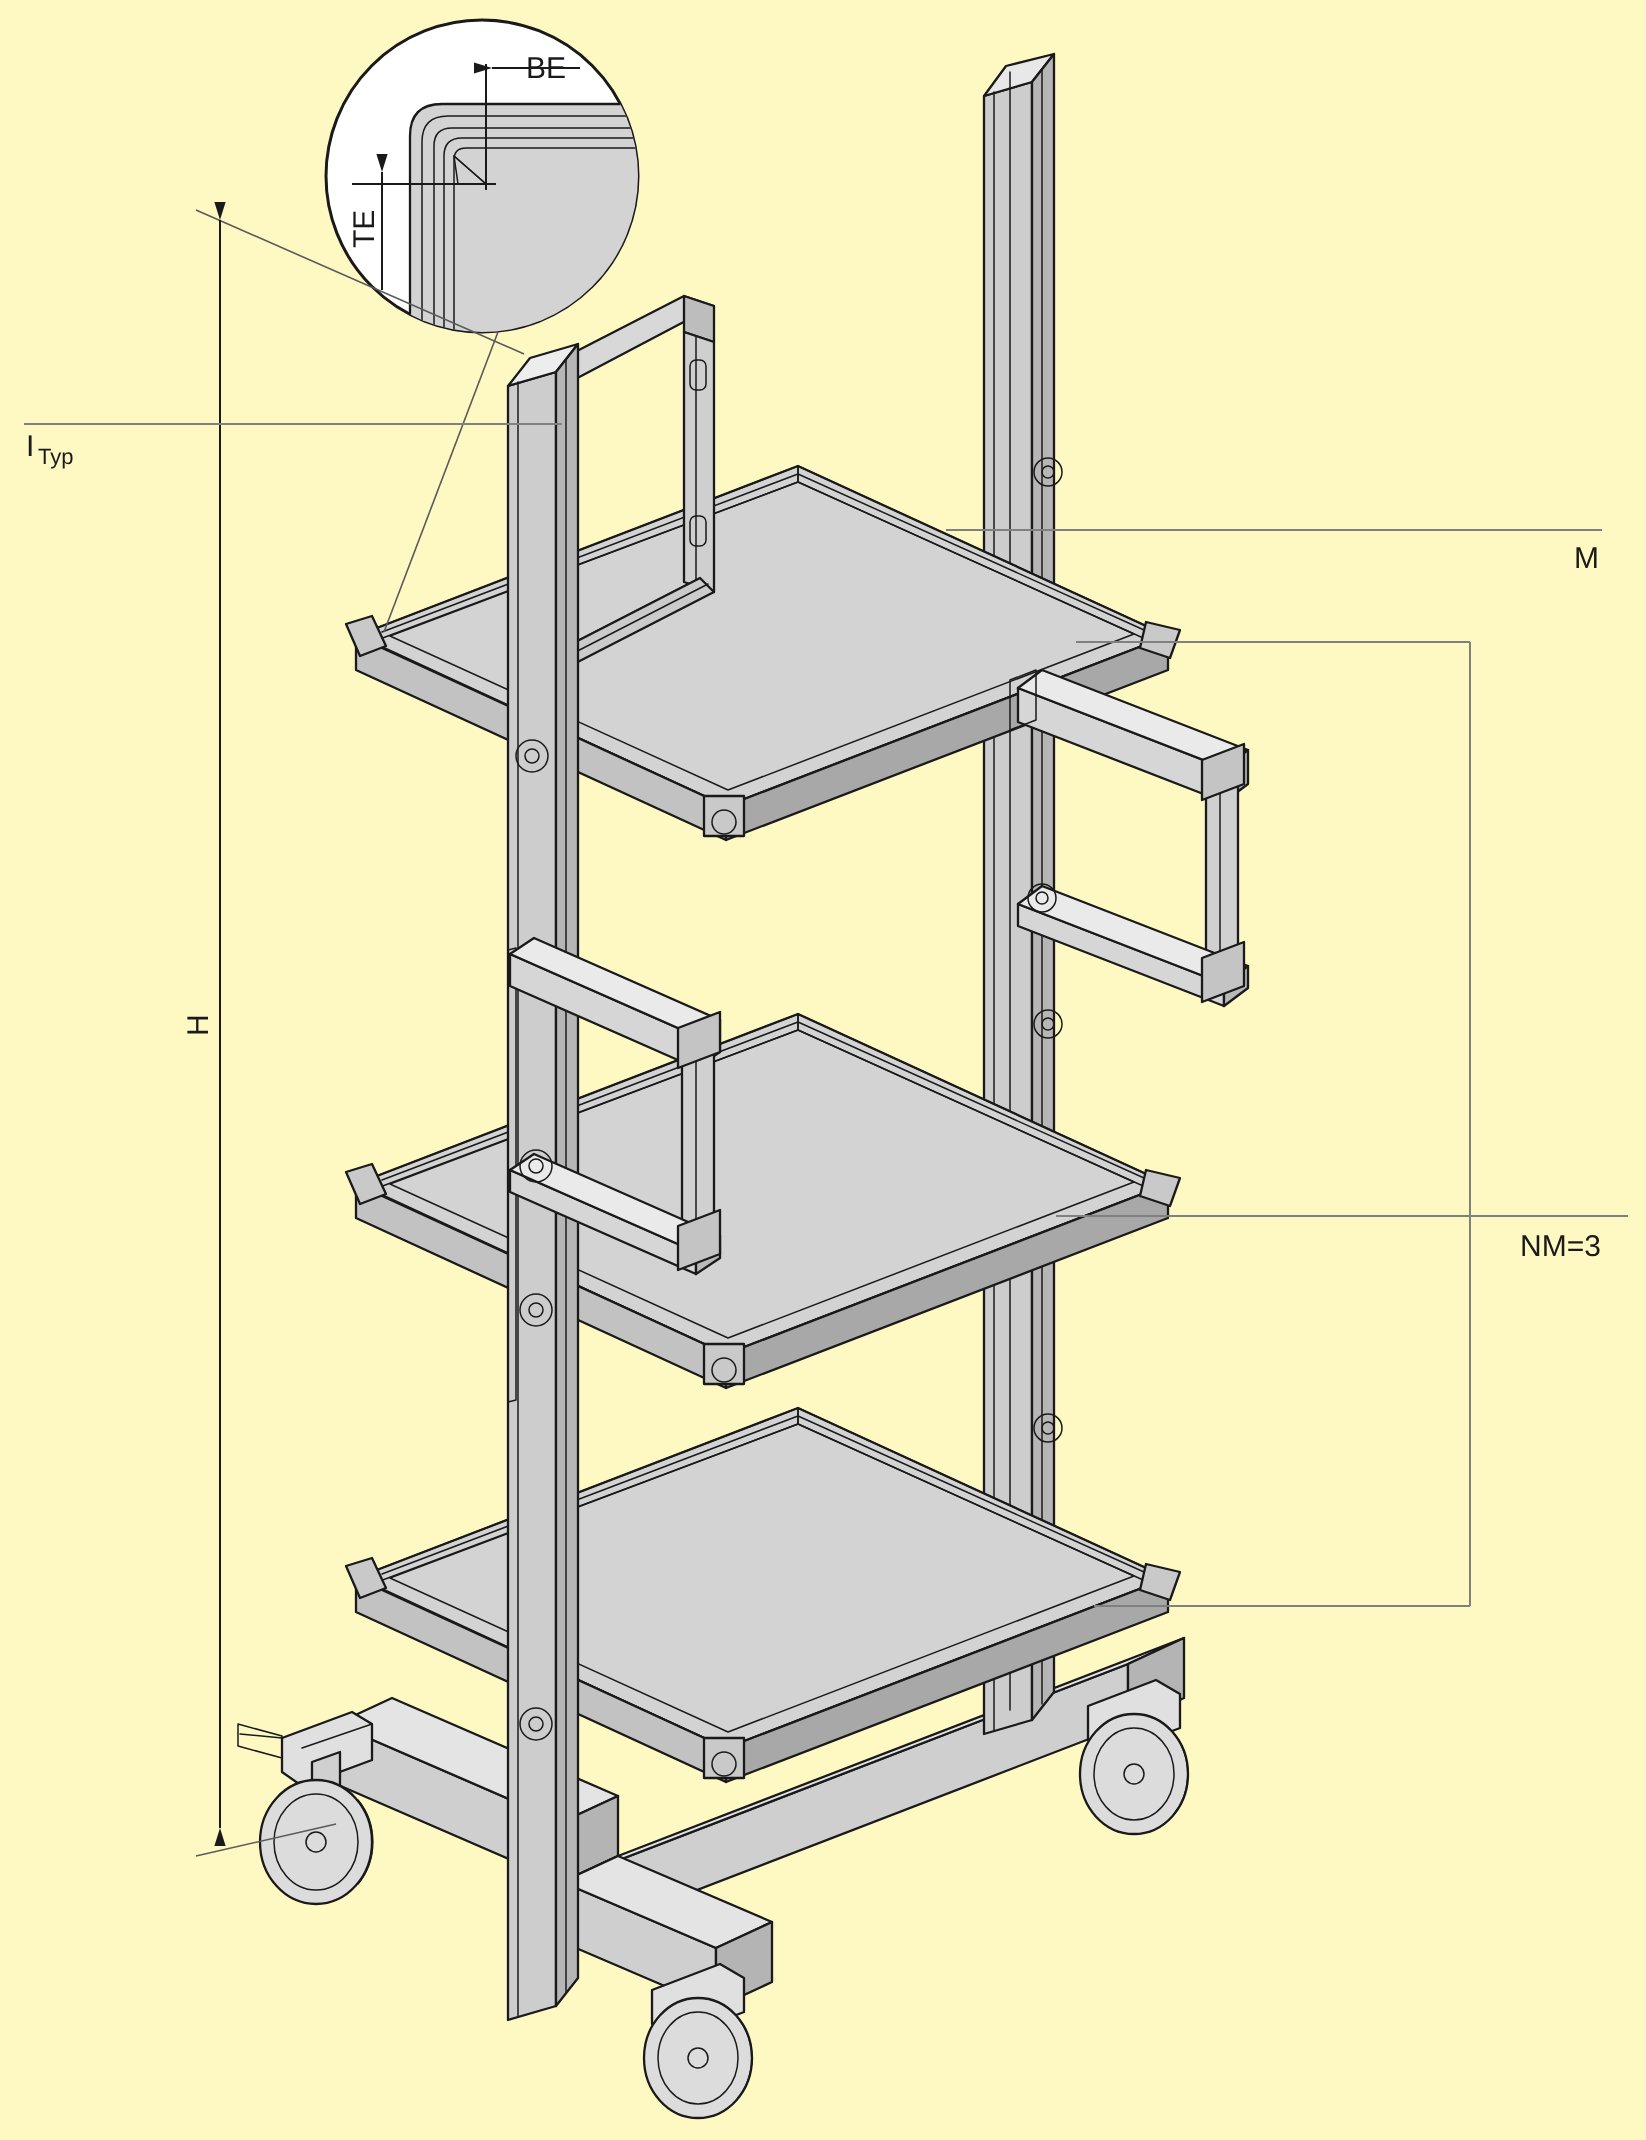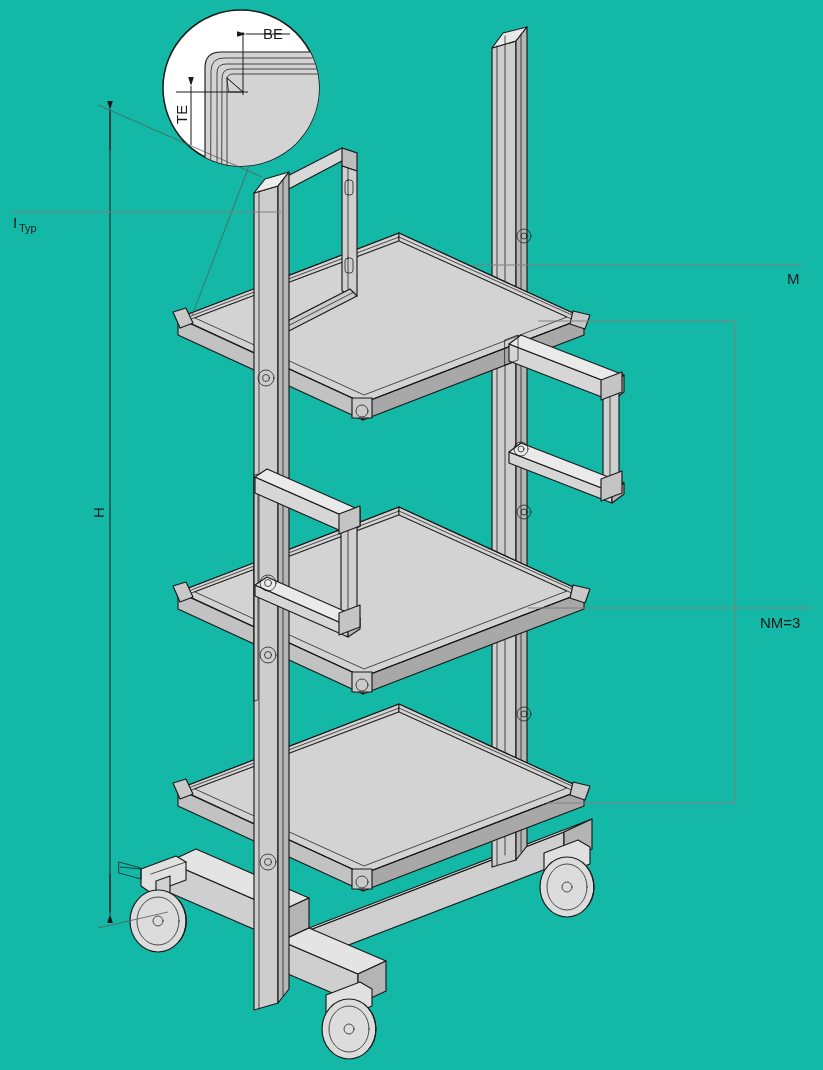--- a/index.html
+++ b/index.html
@@ -11,21 +11,21 @@
   body {
     width: 823px;
     height: 1070px;
     font-family: "Liberation Sans", sans-serif;
     overflow: hidden;
   }
   #drawing-root {
     position: relative;
     width: 823px;
     height: 1070px;
-    background: #14b8a6;
+    background: #fef9c3;
   }
   svg#technical-drawing {
     display: block;
     width: 823px;
     height: 1070px;
   }
   .dim-label {
     font-family: "Liberation Sans", sans-serif;
     font-size: 15px;
     fill: #1a1a1a;

